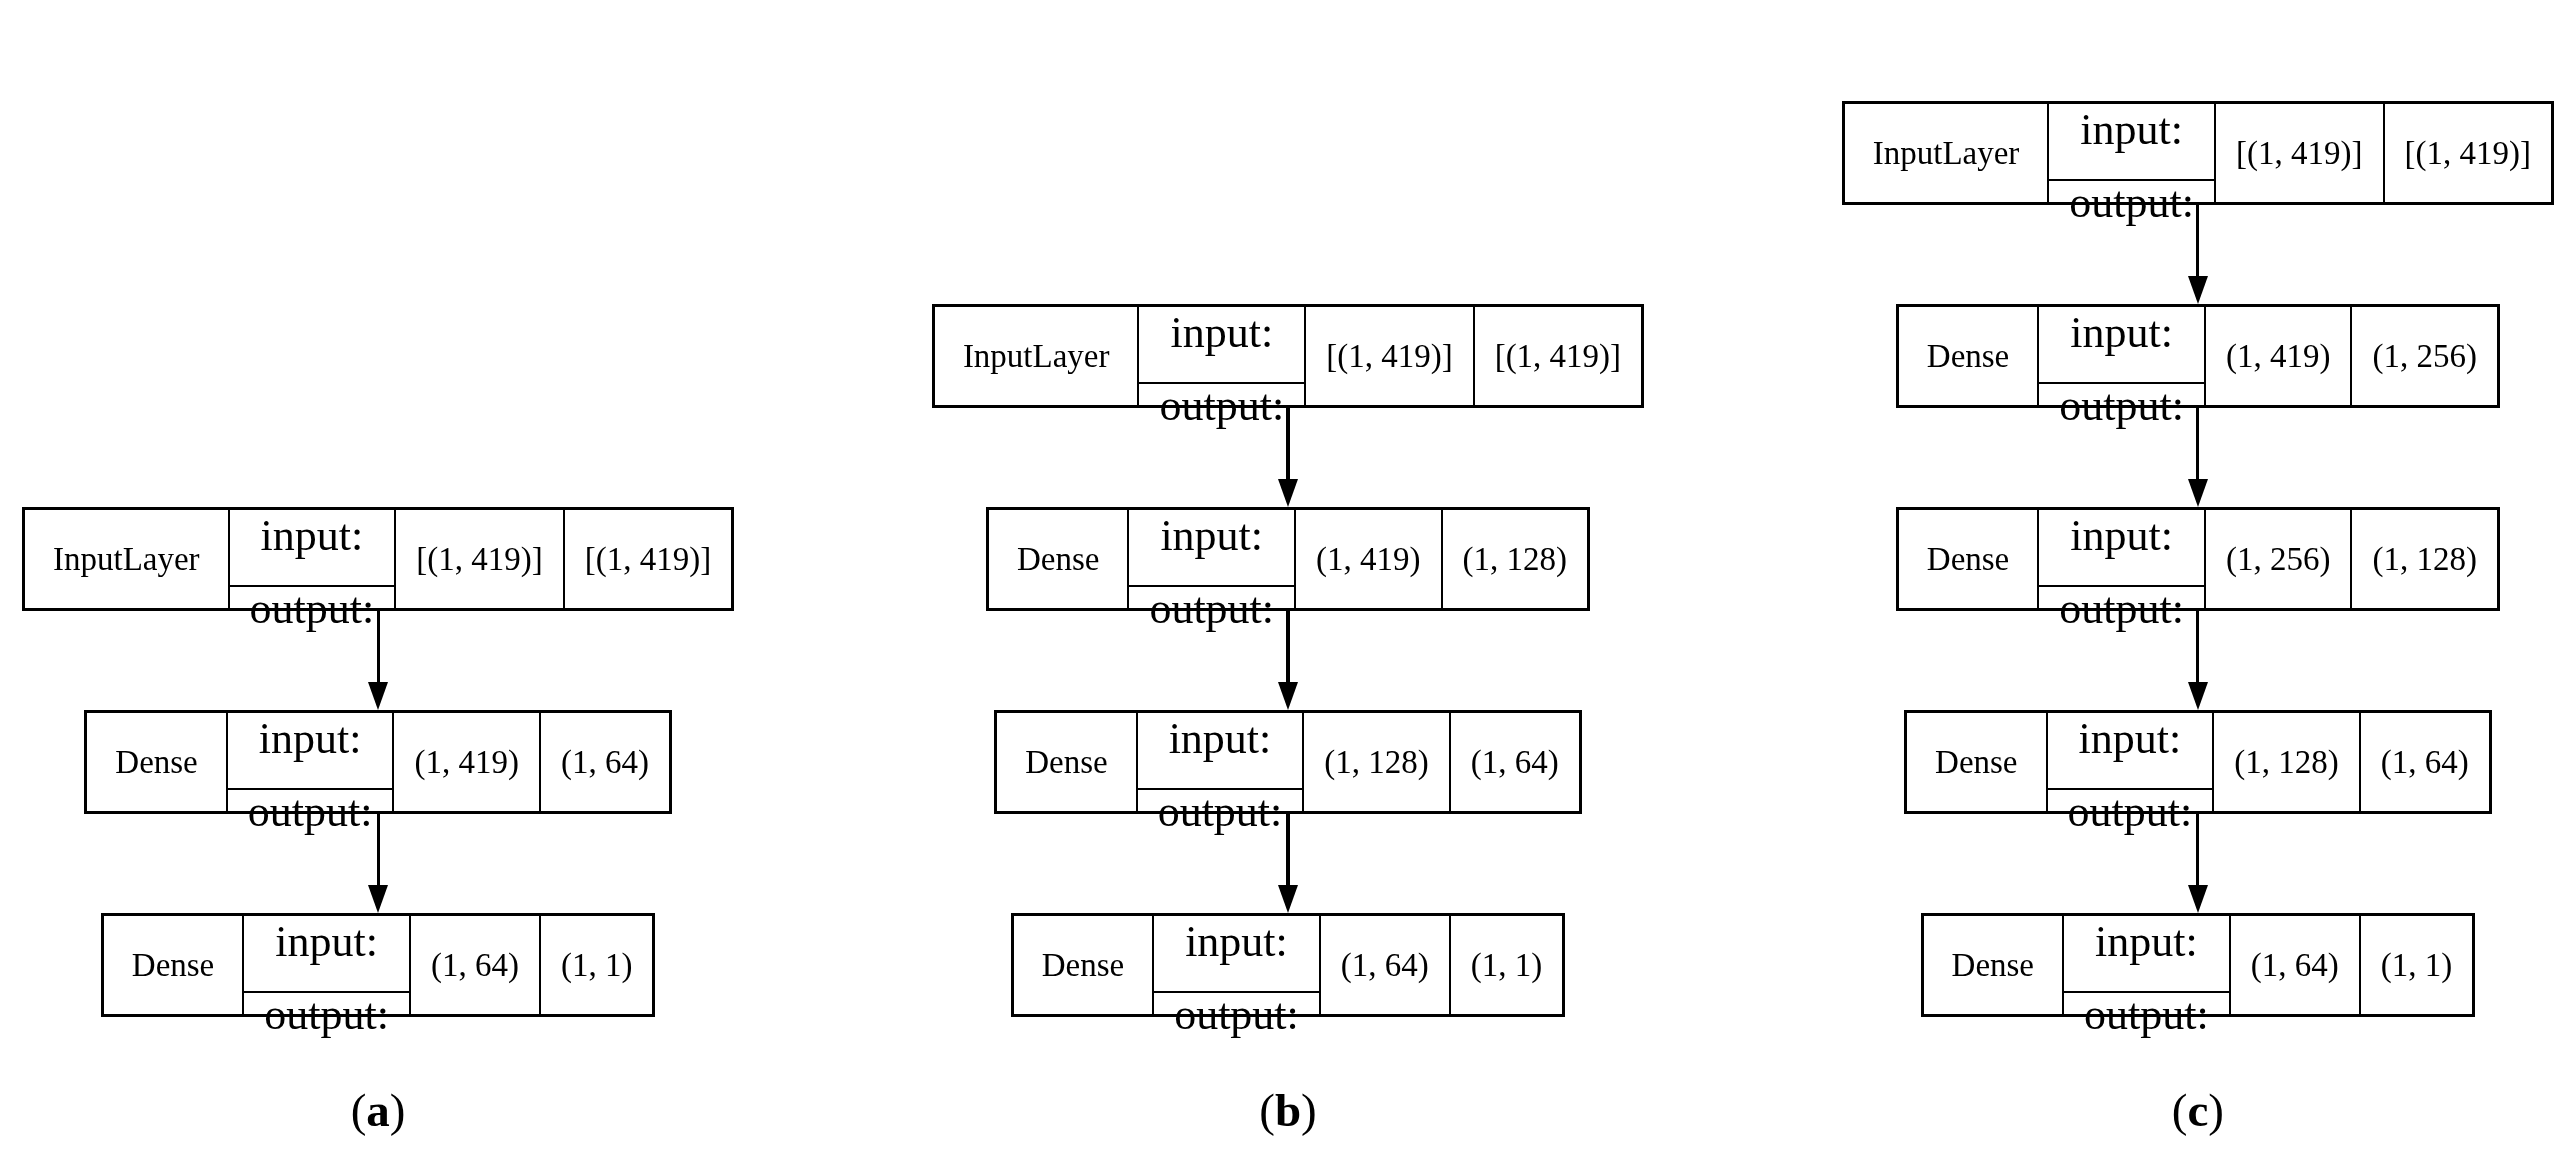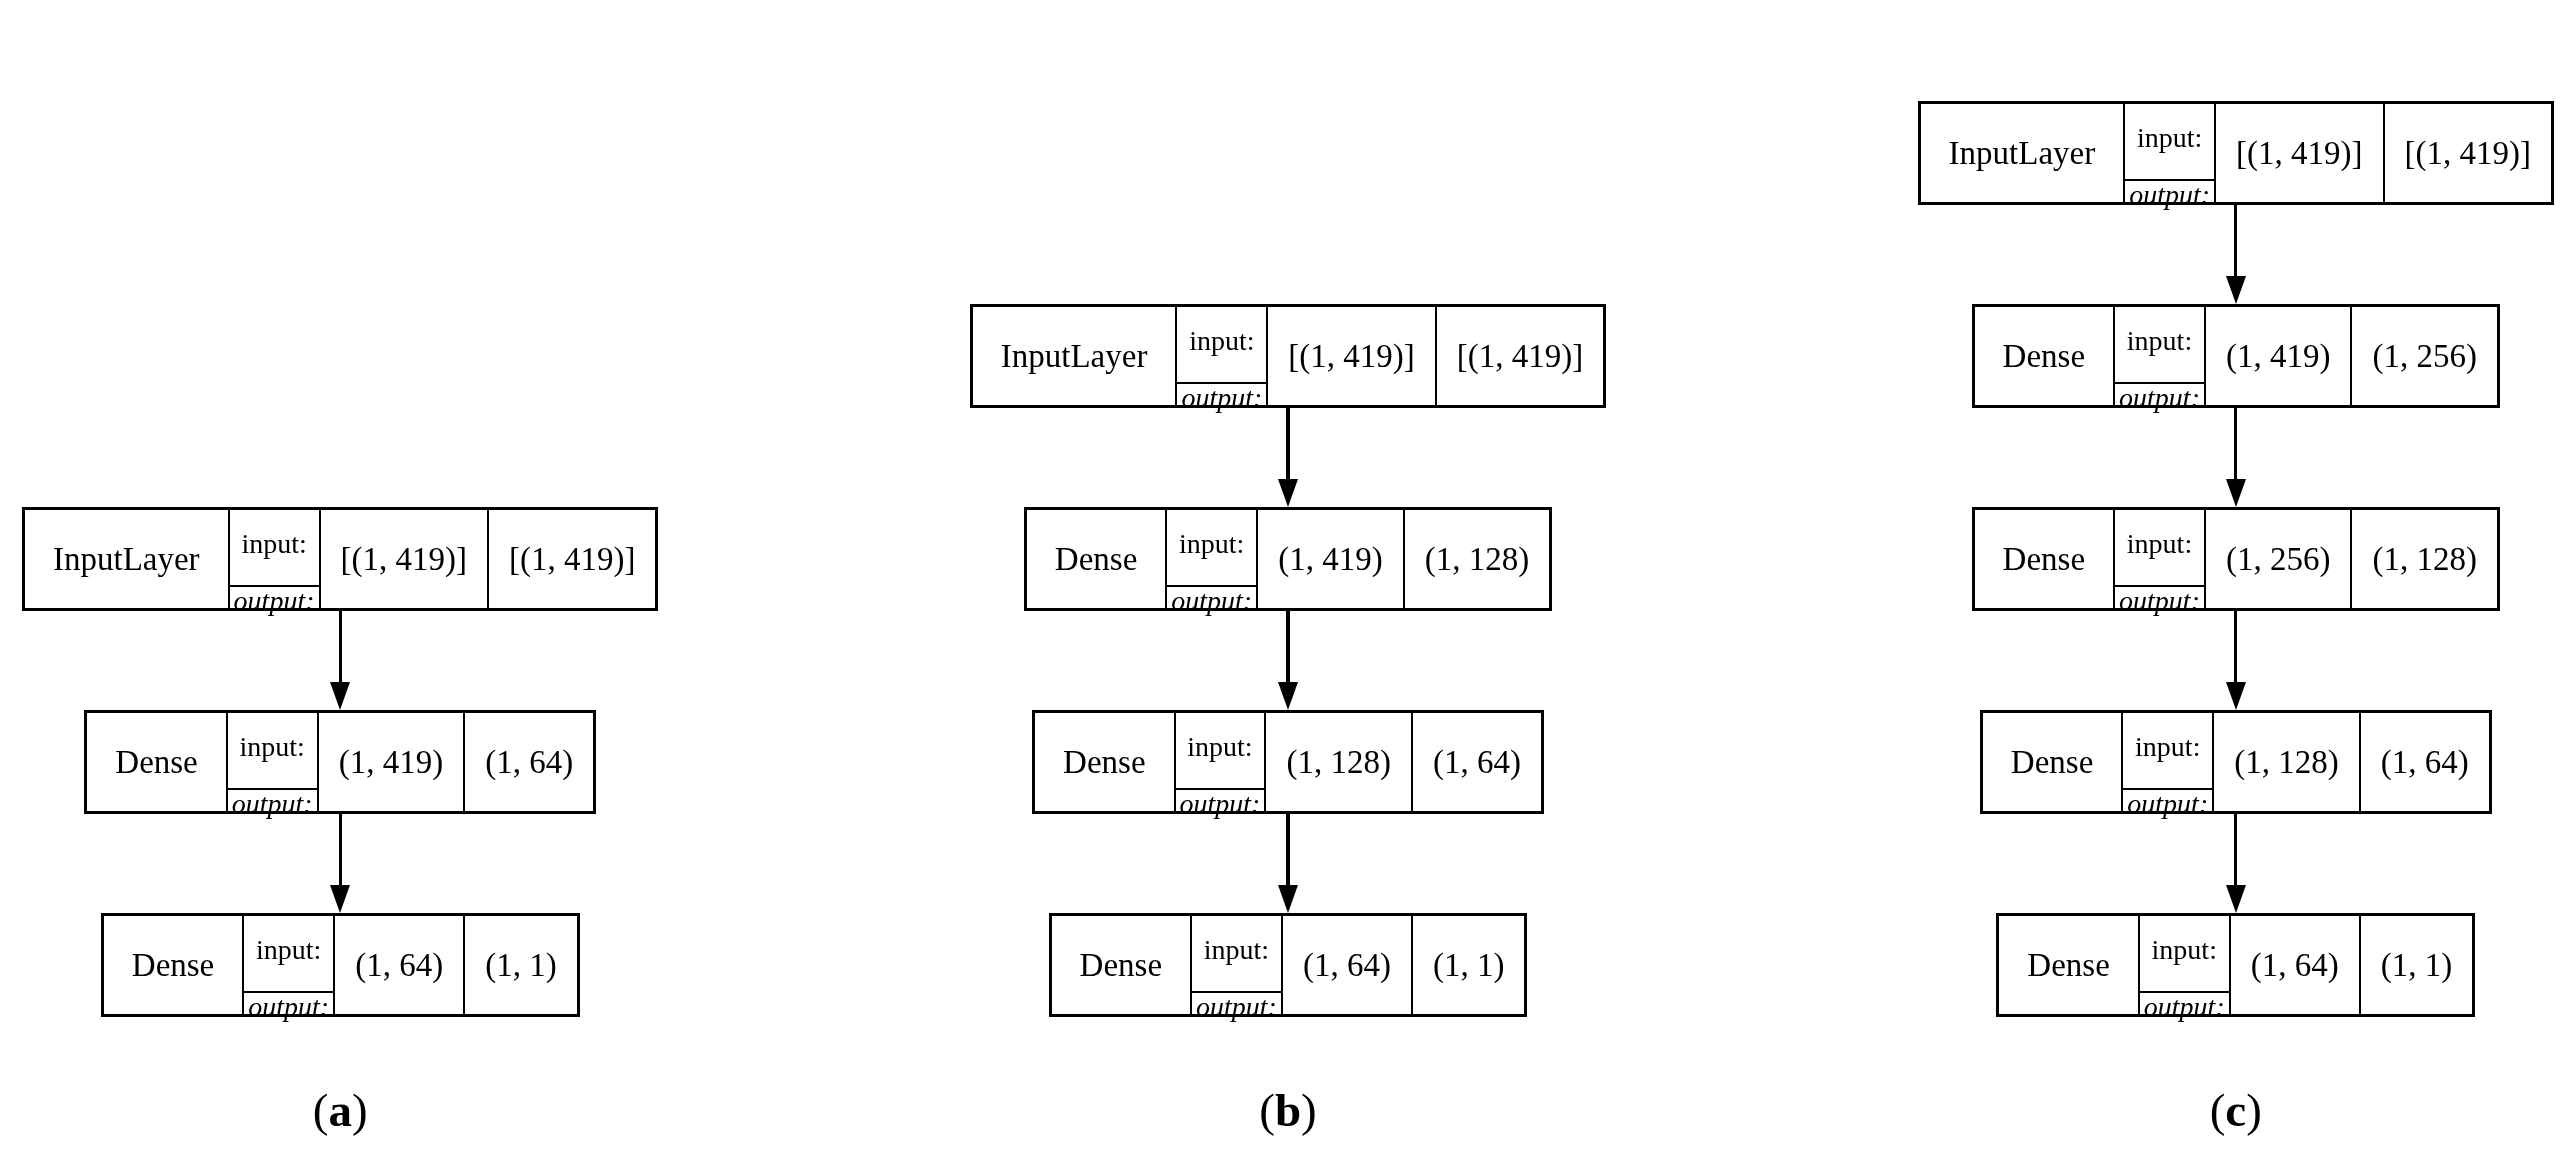--- a/index.html
+++ b/index.html
@@ -51,27 +51,27 @@
   .cell.io {
     flex-direction: column;
     align-items: stretch;
     padding: 0;
   }
   .io-row {
     flex: 1 1 0;
     display: flex;
     align-items: center;
     justify-content: center;
-    font-size: 28px;
+    font-size: 44px;
     line-height: 1;
-    padding: 0 4px;
+    padding: 0 20px;
     white-space: nowrap;
     margin-top: 27px;
   }
-  .io-row + .io-row { border-top: 2.3px solid #000000; font-style: italic; }
+  .io-row + .io-row { border-top: 2.3px solid #000000; }
   .arrow {
     height: 99px;
     flex: 0 0 auto;
     display: flex;
     flex-direction: column;
     align-items: center;
   }
   .arrow-line {
     width: 3.1px;
     flex: 1 1 auto;

